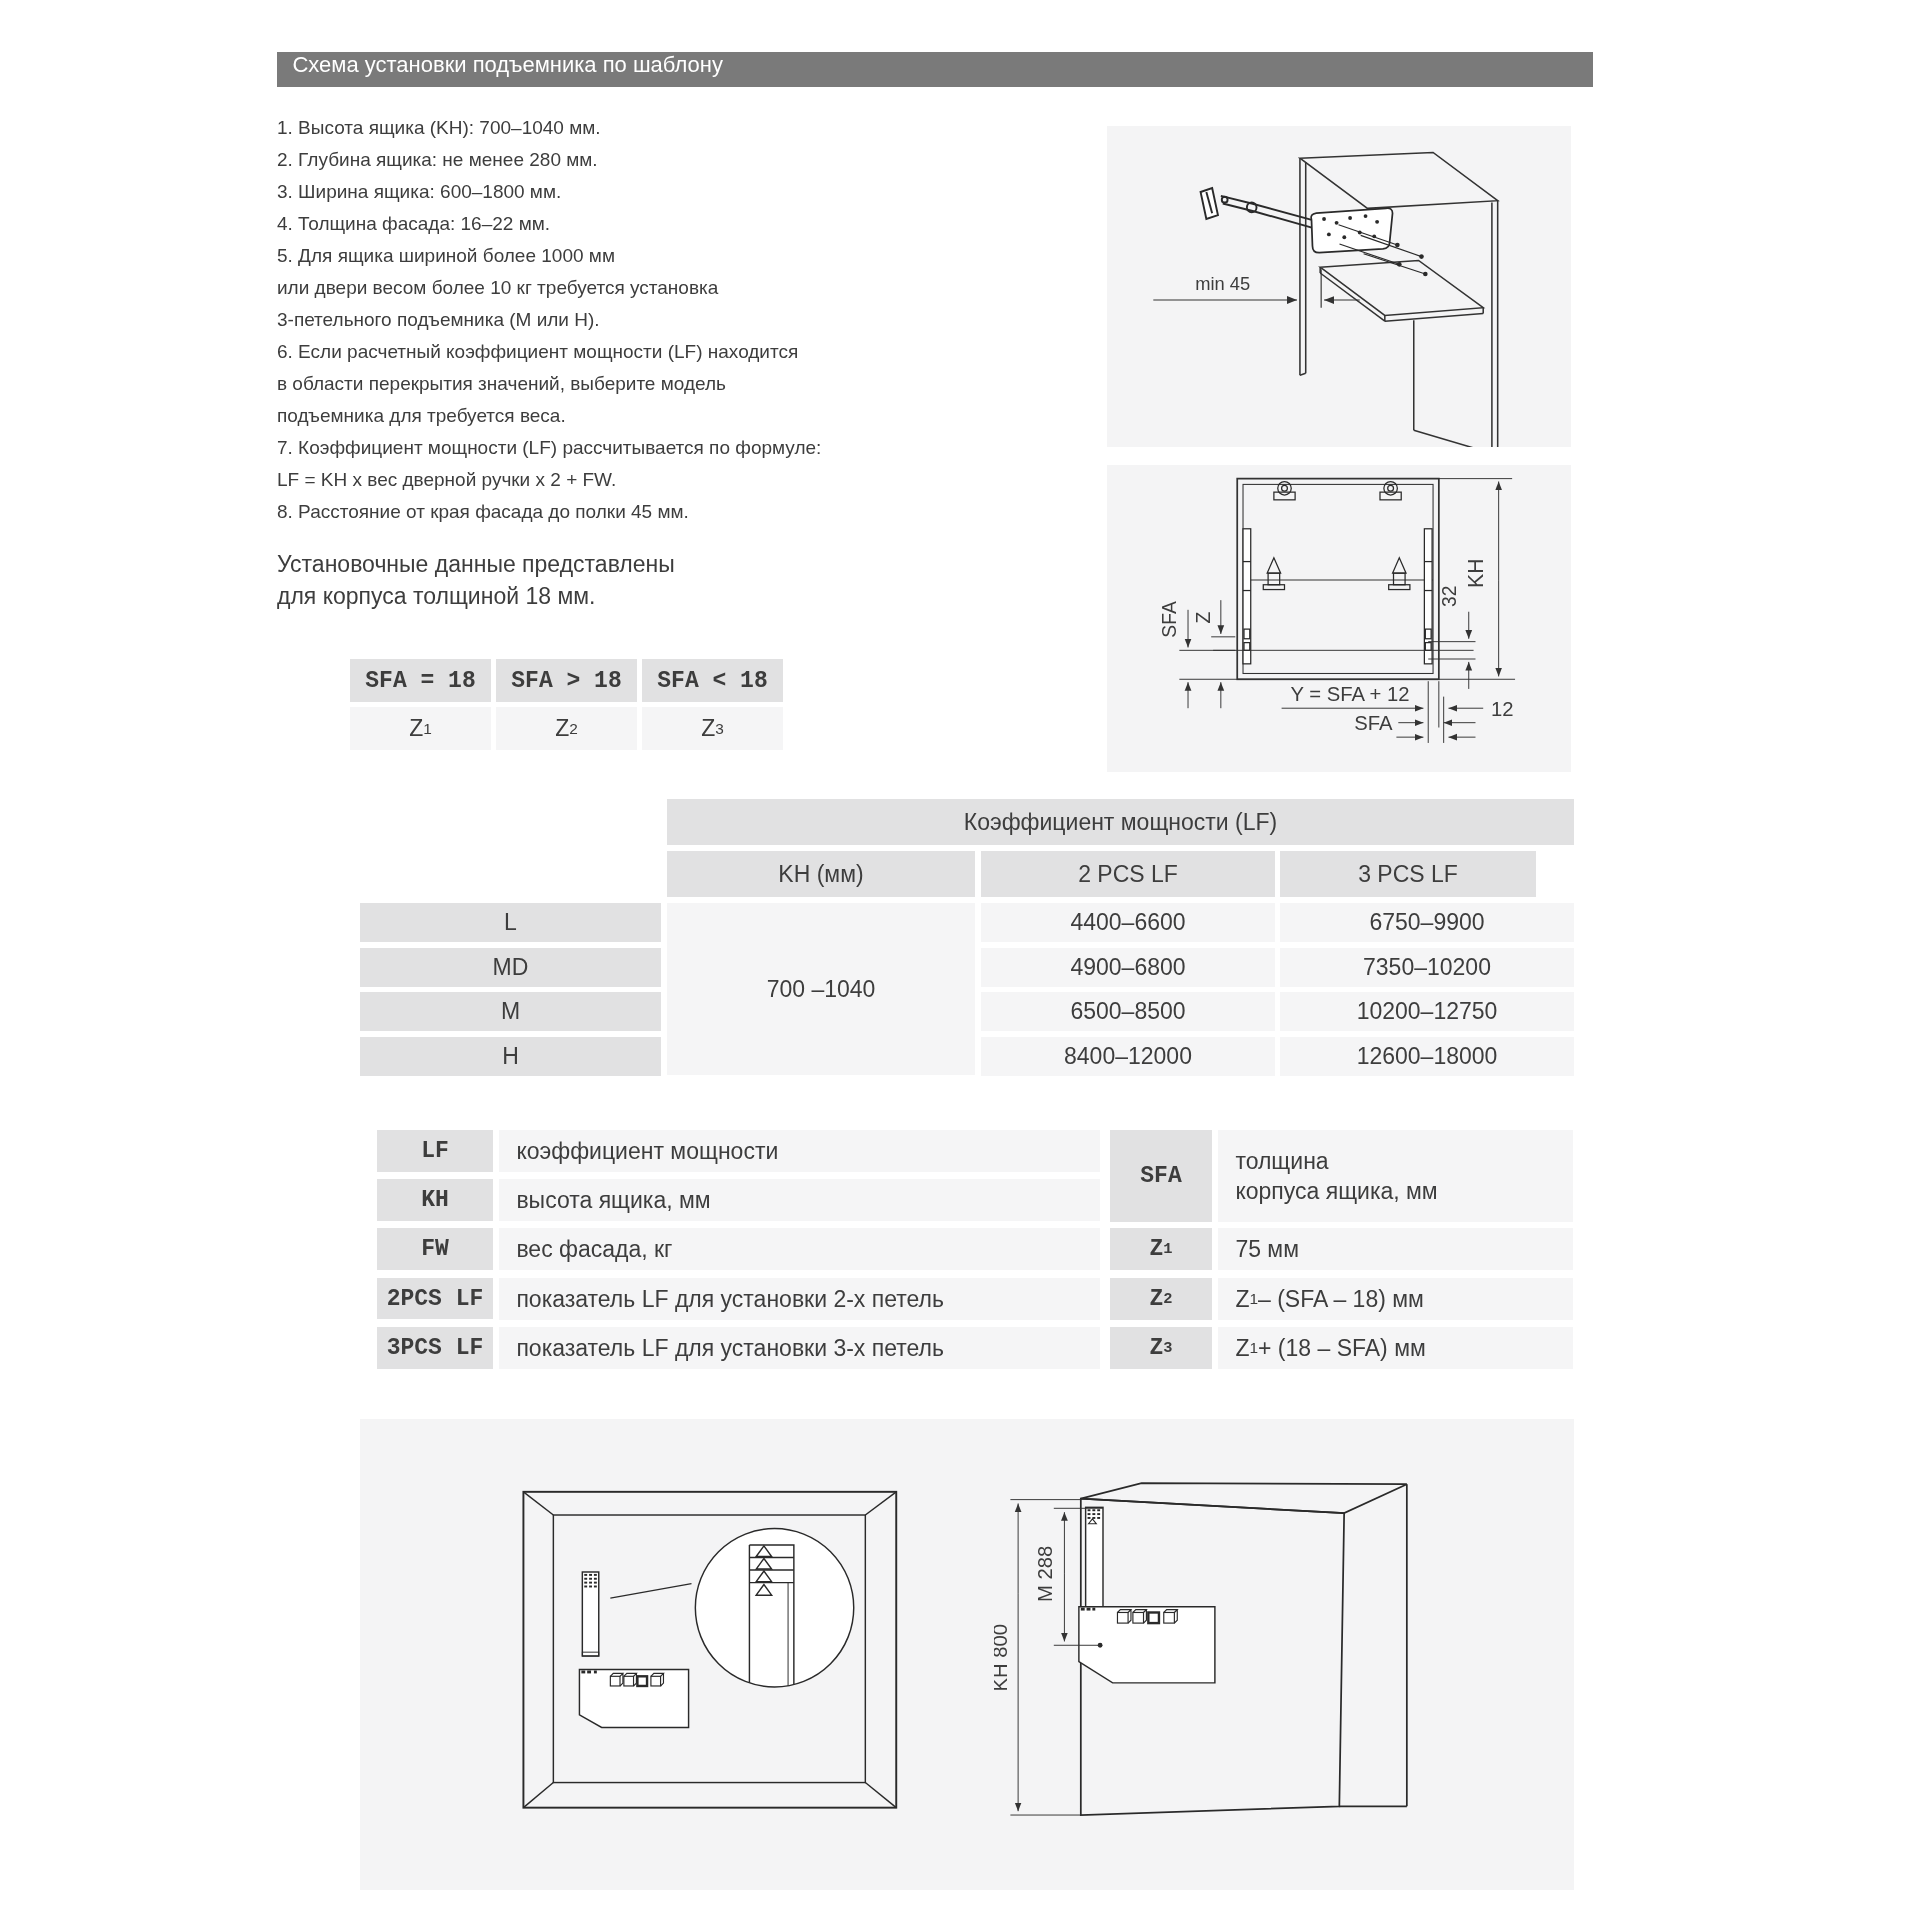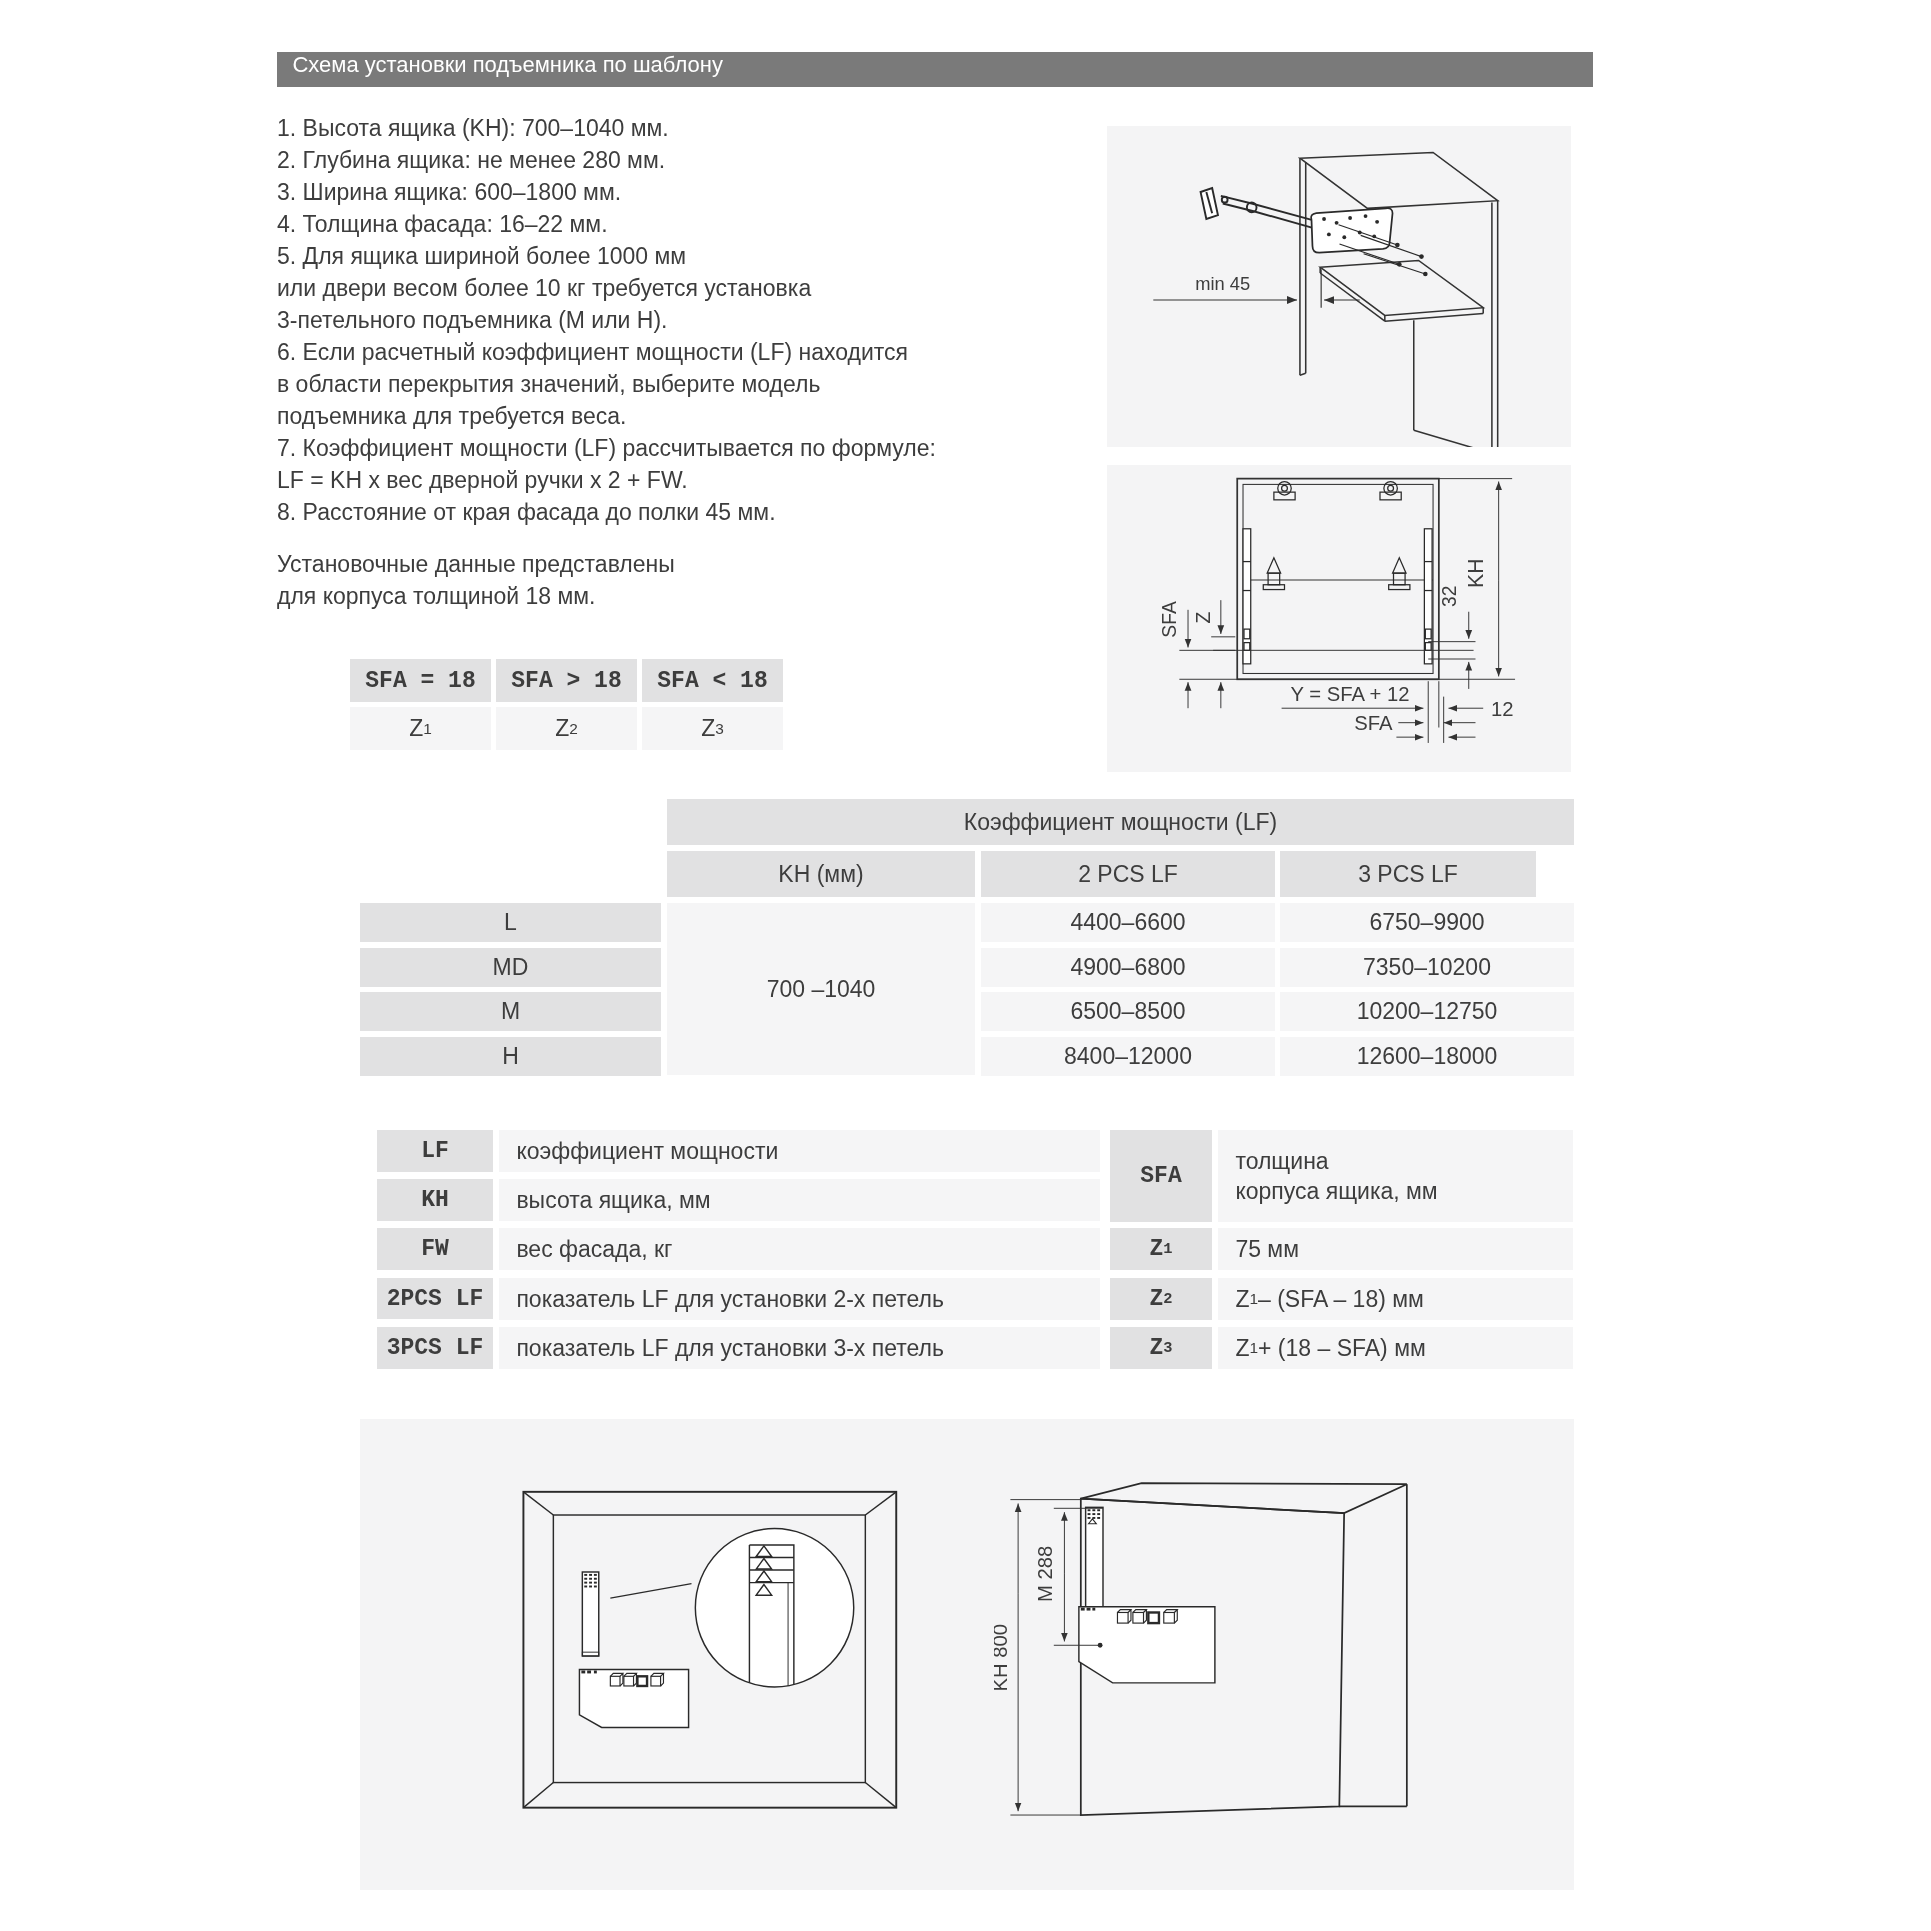--- a/index.html
+++ b/index.html
@@ -1,21 +1,21 @@
 <!DOCTYPE html>
 <html><head>
 <meta charset="utf-8">
 <style>
   html,body{margin:0;padding:0;}
   body{width:1931px;height:1931px;position:relative;background:#ffffff;
        font-family:"Liberation Sans", sans-serif;color:#3d3d3d;}
   .headerbar{position:absolute;left:277px;top:52px;width:1316px;height:35px;
              background:#7a7a7a;display:flex;}
   .headerbar span{color:#ffffff;font-size:22px;padding-left:15.4px;}
-  .instr{position:absolute;left:277px;top:112px;font-size:23px;line-height:32px;}
+  .instr{position:absolute;left:277px;top:112px;font-size:19px;line-height:32px;}
   .note{position:absolute;left:277px;top:548px;font-size:23px;line-height:32px;}
   .cell{position:absolute;display:flex;align-items:center;justify-content:center;
         font-size:23px;}
   .gray{background:#e1e1e2;}
   .light{background:#f5f5f6;}
   .bold{font-weight:700;font-family:Liberation Mono, monospace;}
   .defcell{justify-content:flex-start;padding-left:17.4px;box-sizing:border-box;}
   .panel{position:absolute;background:#f4f4f5;}
   sub{font-size:15.4px;}
   svg text{font-family:"Liberation Sans", sans-serif;fill:#3d3d3d;}

